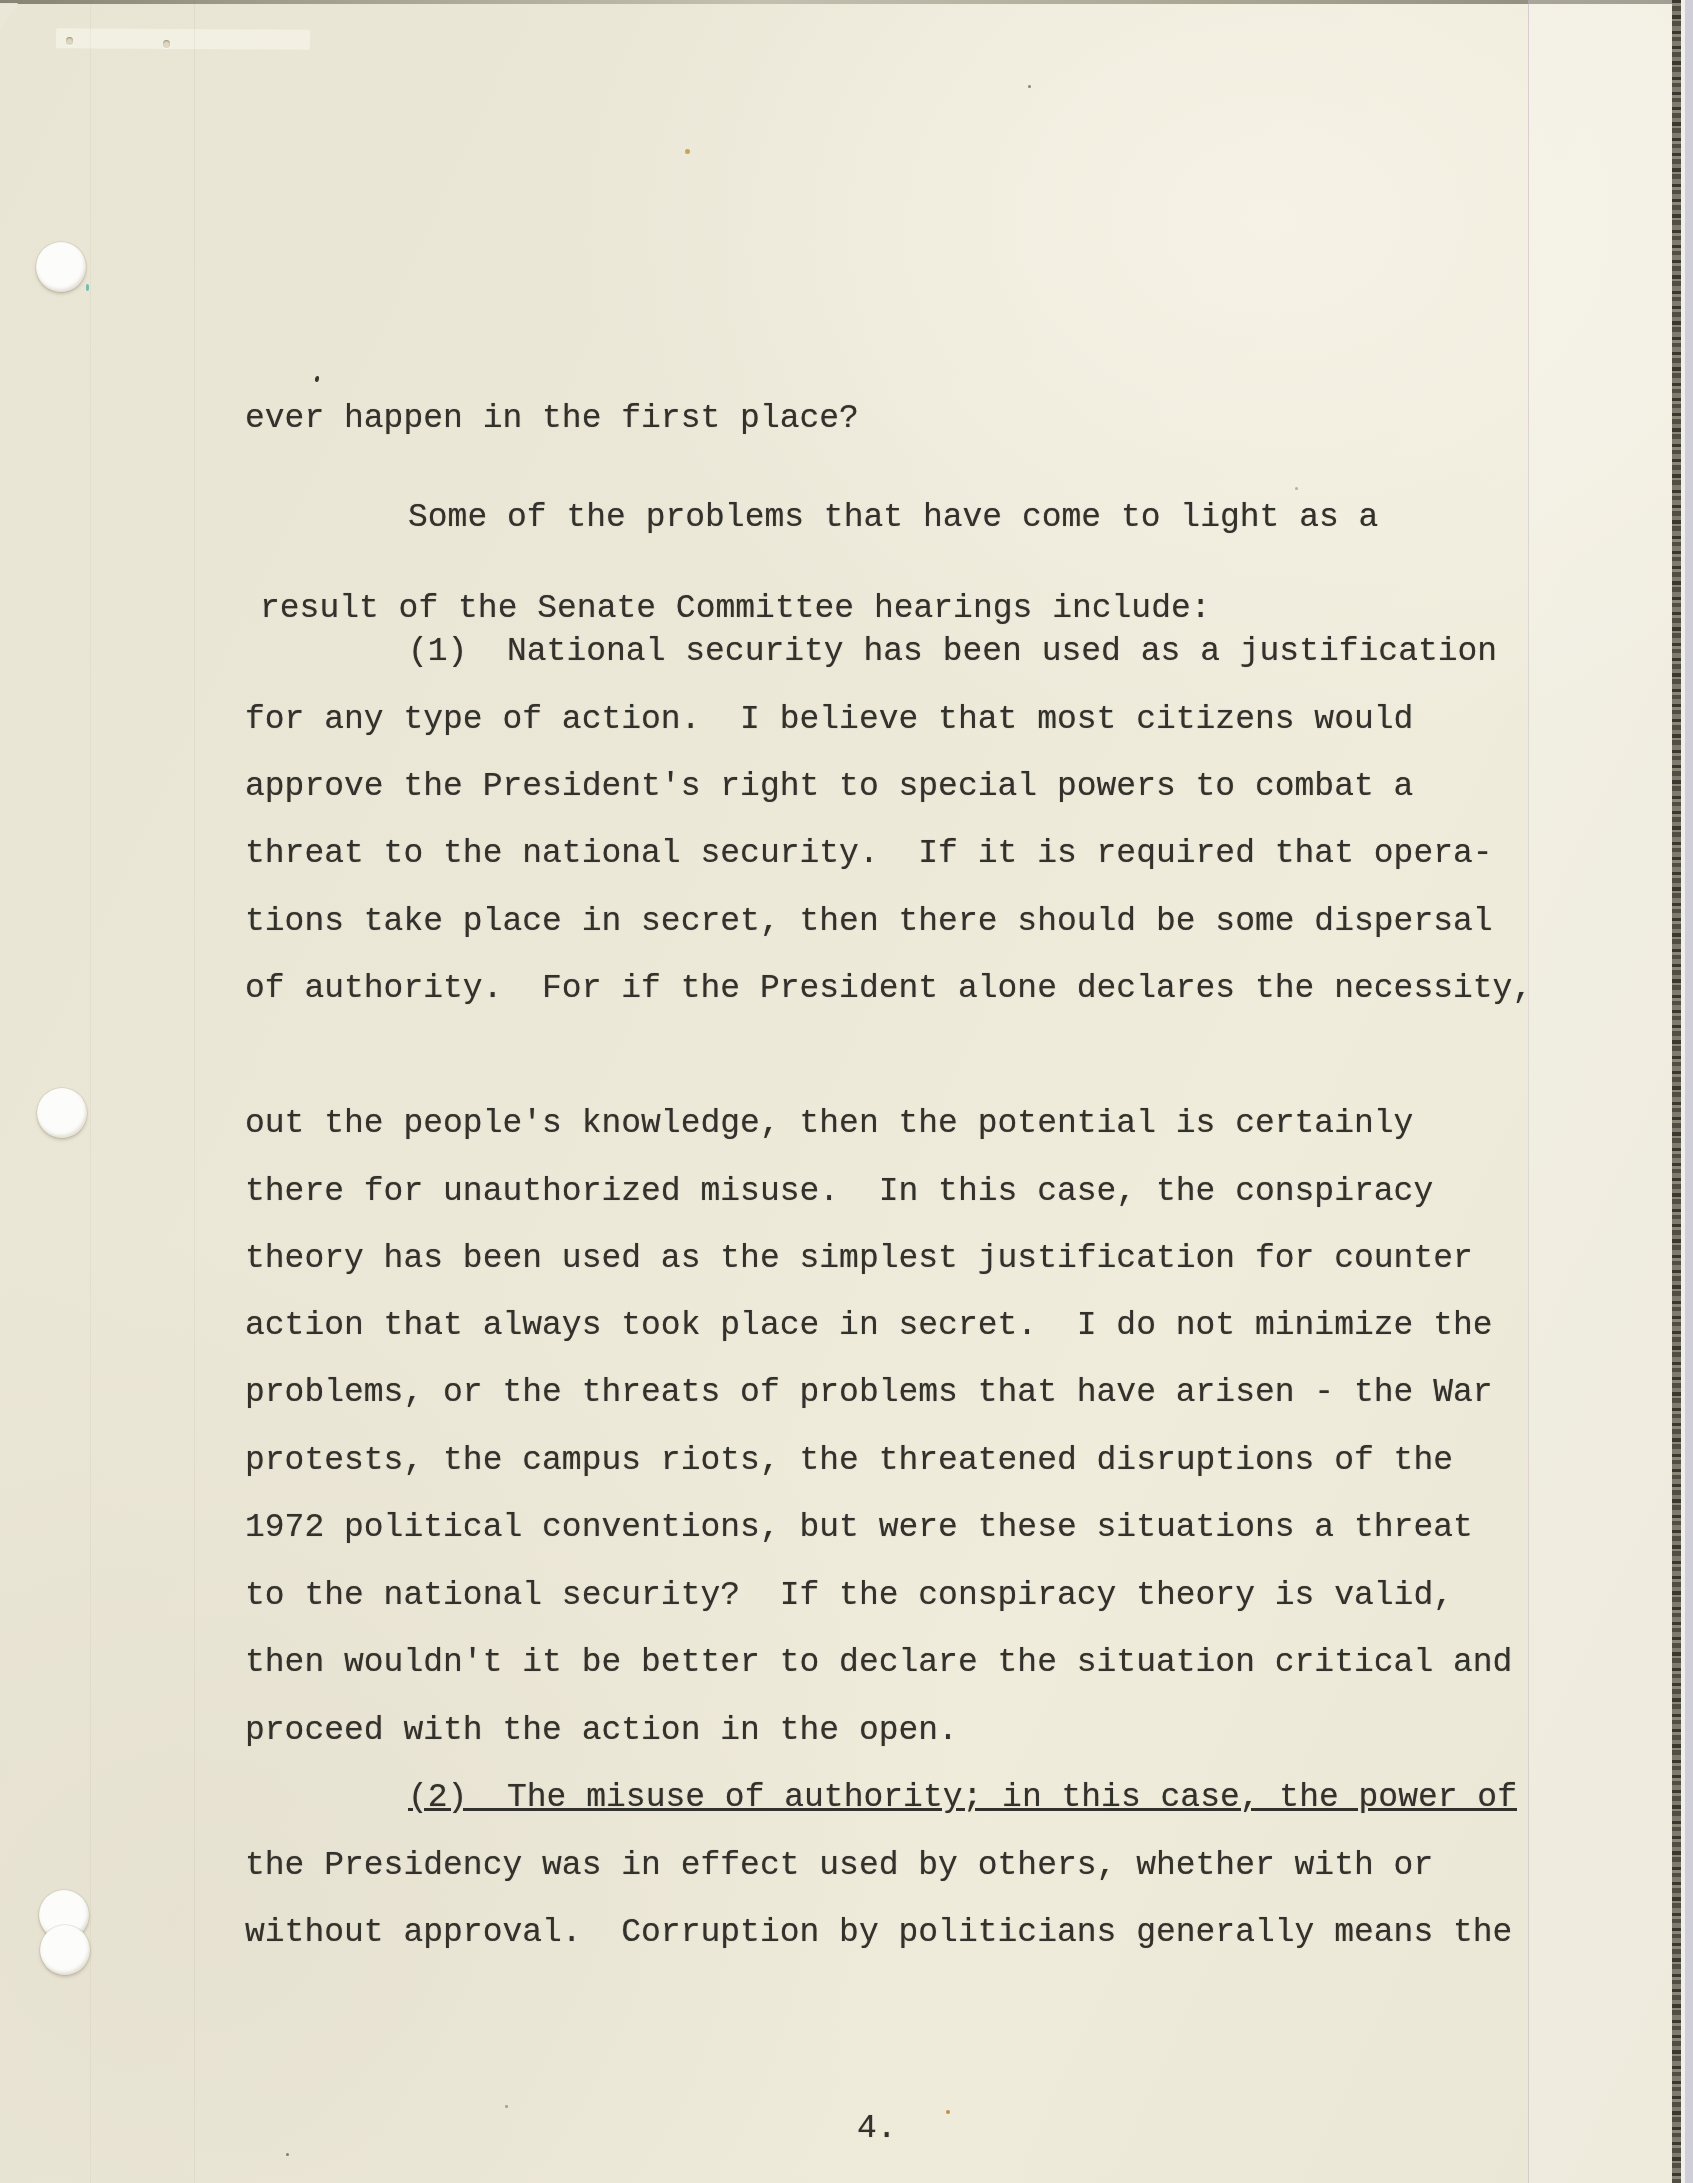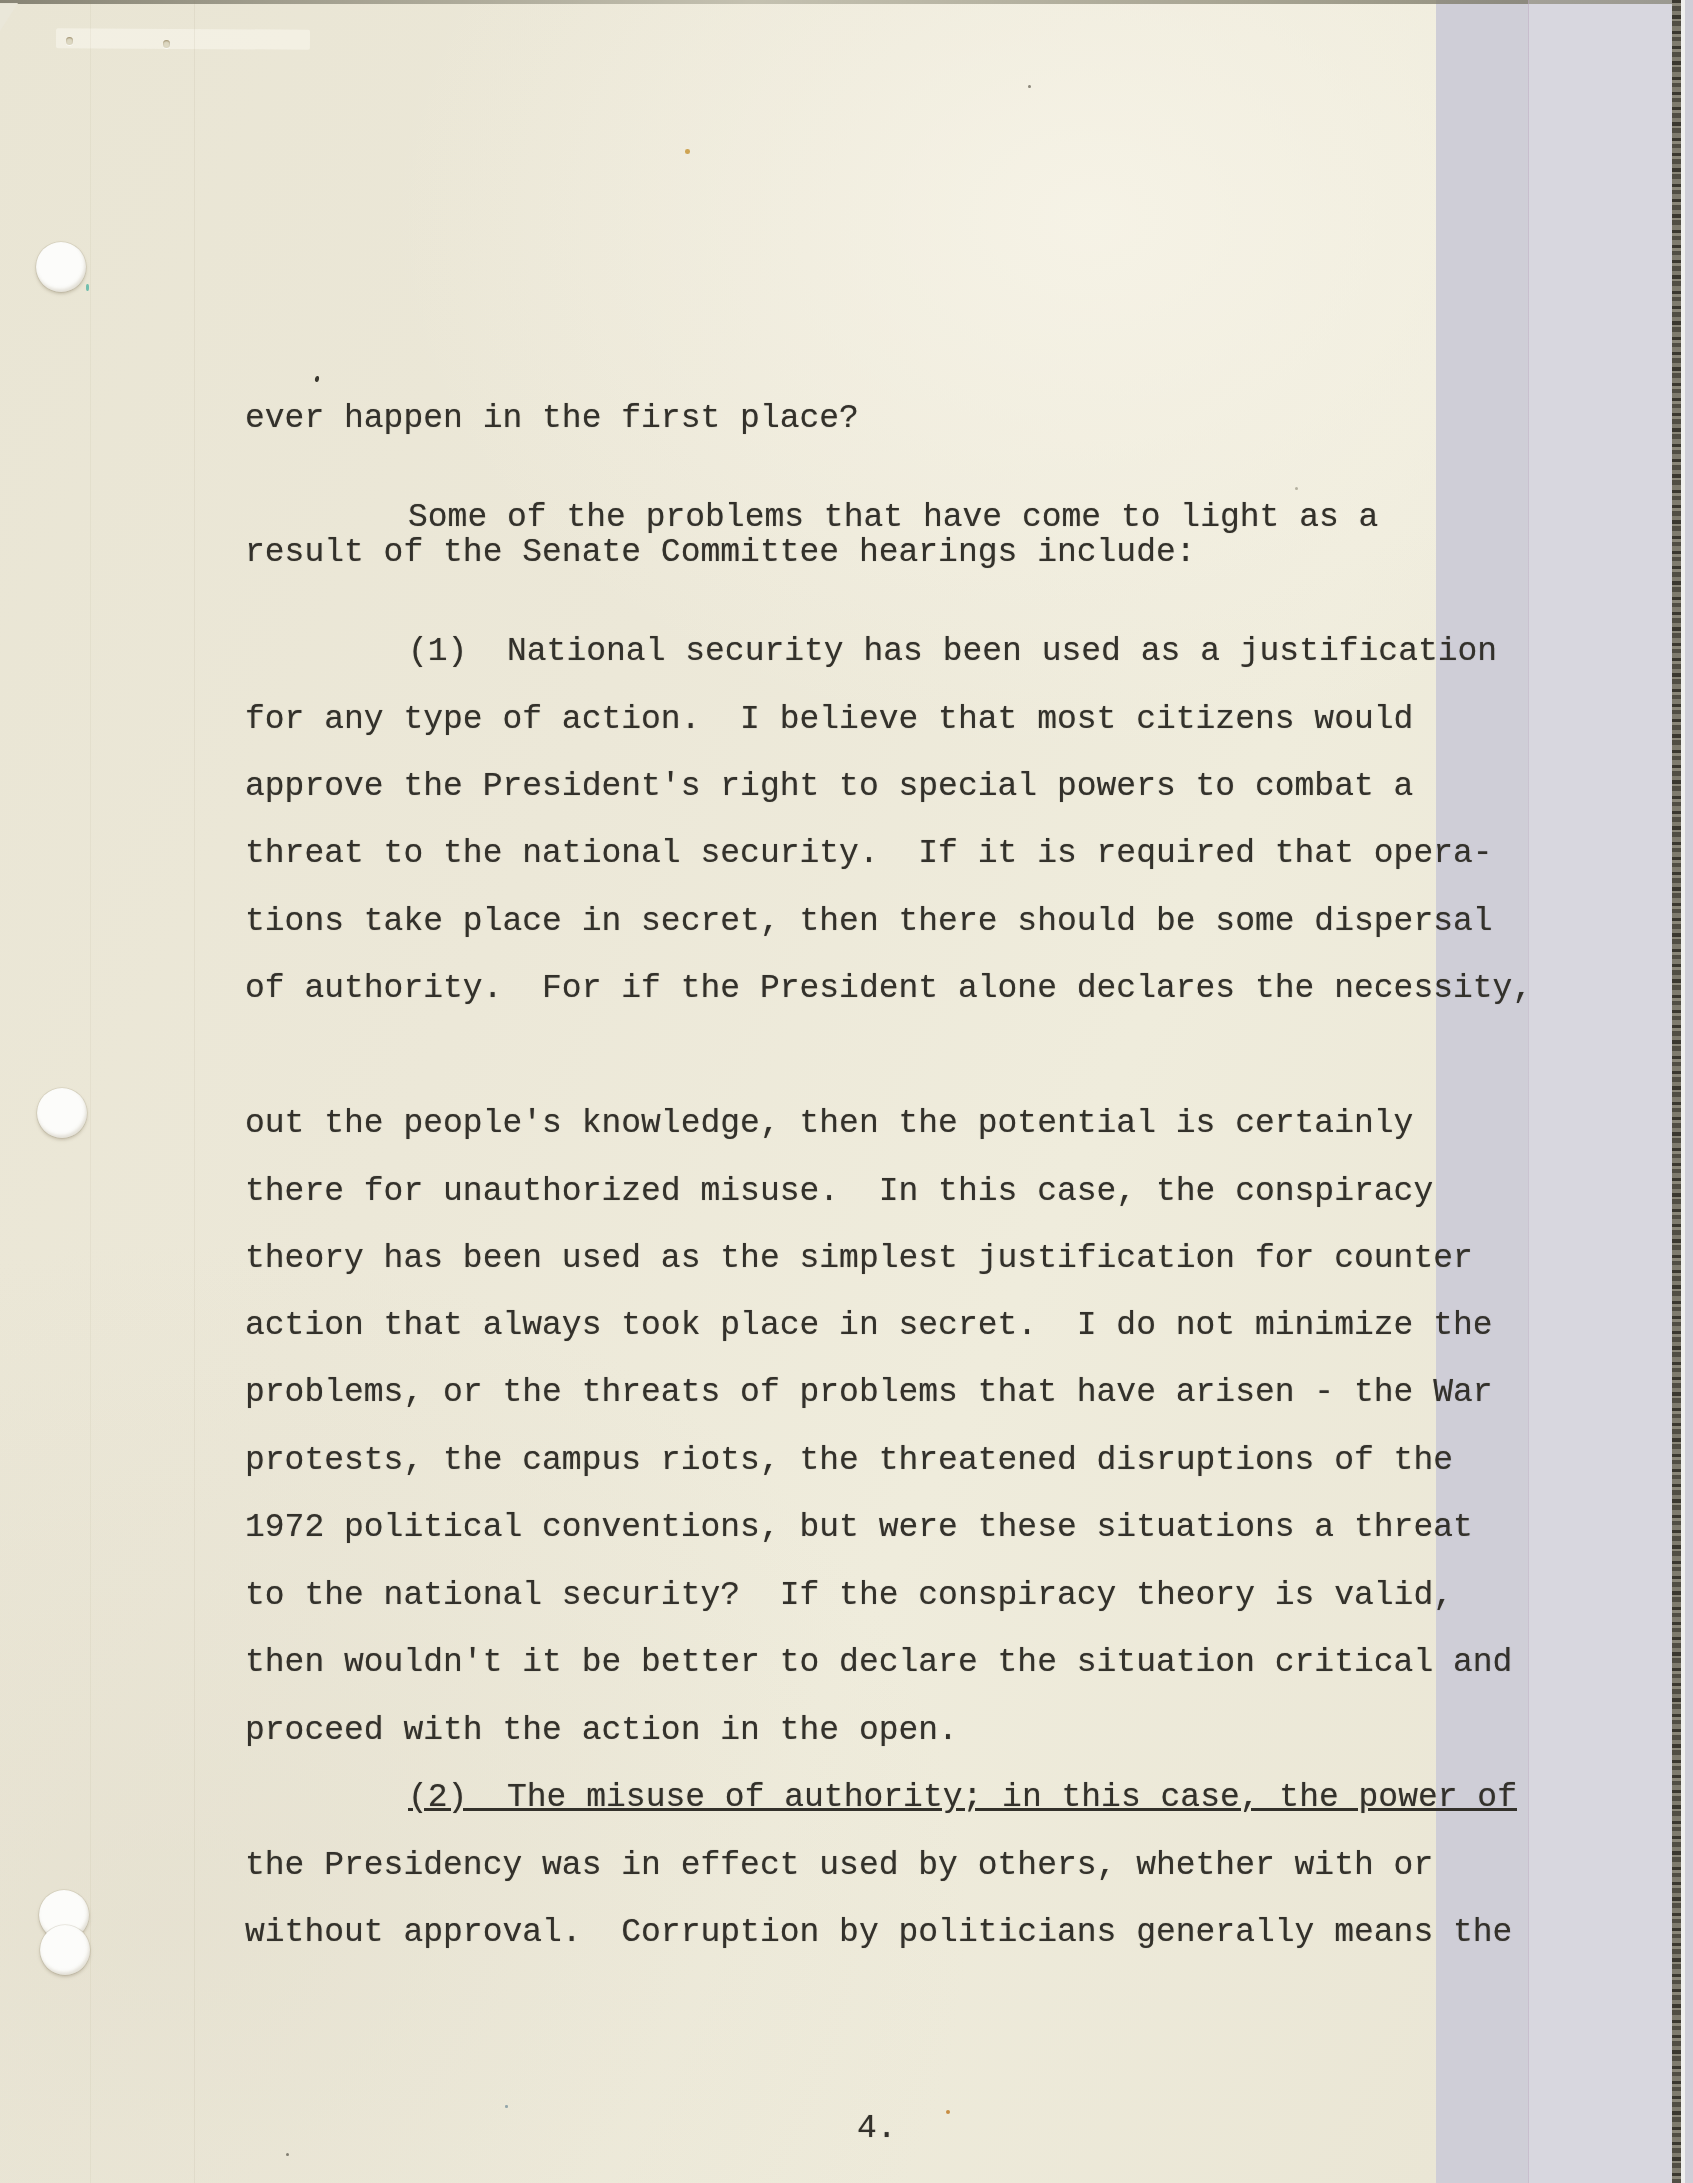--- a/index.html
+++ b/index.html
@@ -6,21 +6,21 @@
     margin: 0; padding: 0;
     width: 1693px; height: 2183px;
     overflow: hidden;
     background: #cfced7; 
     font-family: "Liberation Sans", sans-serif;
   }
   .scan { position: relative; width: 1693px; height: 2183px; }
 
   
   .paper {
-    position: absolute; left: 0; top: 0; width: 1436px; height: 2183px;
+    position: absolute; left: 0; top: 0; width: 1672px; height: 2183px;
     background:
       radial-gradient(1129px 863px at 76% 10%, rgba(247,244,232,0.85), rgba(247,244,232,0) 62%),
       radial-gradient(1328px 1129px at 12% 88%, rgba(225,220,203,0.55), rgba(225,220,203,0) 60%),
       linear-gradient(115deg, #e9e5d4 0%, #ece8d8 38%, #efecdc 66%, #eae6d5 100%);
   }
 
   
   .top-edge {
     position: absolute; left: 0; top: 0; width: 1676px; height: 4px;
     background: linear-gradient(to right, #6f6c5d 0%, #8d8a7a 16%, #b9b6a5 45%, #95927f 74%, #6f6c5d 100%);
@@ -141,21 +141,21 @@
     <div class="speck speck-orange-2"></div>
     <div class="speck speck-teal"></div>
     <div class="speck speck-dark-1"></div>
     <div class="speck speck-dark-2"></div>
     <div class="speck speck-blue"></div>
     <div class="speck speck-faint"></div>
 
     <div class="text-block">
         <div class="tline" style="top: 402px;">ever happen in the first place?</div>
         <div class="tline indent" style="top: 501px;">Some of the problems that have come to light as a</div>
-        <div class="tline" style="top: 536px;">result of the Senate Committee hearings include:</div>
+        <div class="tline" style="top: 592px; margin-left: 15px;">result of the Senate Committee hearings include:</div>
         <div class="tline indent" style="top: 635px;">(1)  National security has been used as a justification</div>
         <div class="tline" style="top: 703px;">for any type of action.  I believe that most citizens would</div>
         <div class="tline" style="top: 770px;">approve the President's right to special powers to combat a</div>
         <div class="tline" style="top: 837px;">threat to the national security.  If it is required that opera-</div>
         <div class="tline" style="top: 905px;">tions take place in secret, then there should be some dispersal</div>
         <div class="tline" style="top: 972px;">of authority.  For if the President alone declares the necessity,</div>
         <div class="tline" style="top: 1107px;">out the people's knowledge, then the potential is certainly</div>
         <div class="tline" style="top: 1175px;">there for unauthorized misuse.  In this case, the conspiracy</div>
         <div class="tline" style="top: 1242px;">theory has been used as the simplest justification for counter</div>
         <div class="tline" style="top: 1309px;">action that always took place in secret.  I do not minimize the</div>

